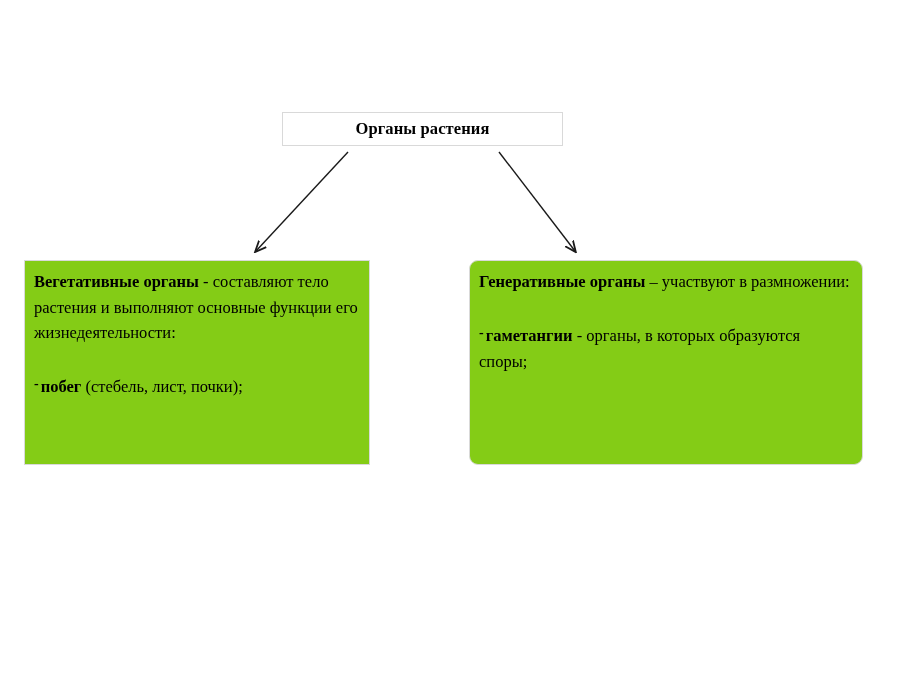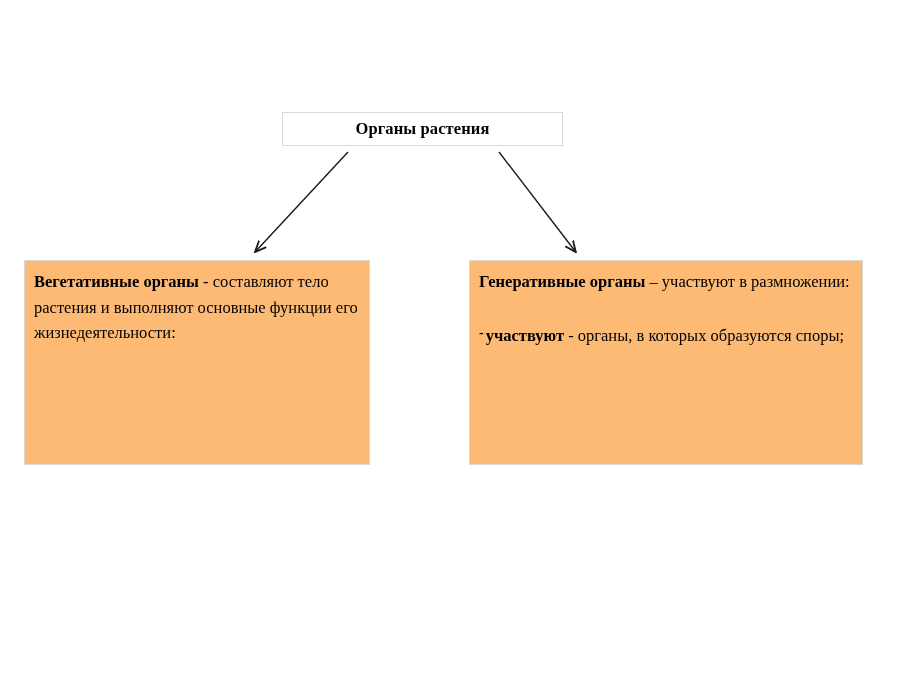--- a/index.html
+++ b/index.html
@@ -54,25 +54,25 @@
     line-height: 1;
   }
 
   
   .leaf-box {
     position: absolute;
     top: 260px;
     height: 205px;
     border: 1px solid #d9d9d9;
     box-sizing: border-box;
-    background: #fdba74;
+    background: #84cc16;
     padding: 8px 10px 0 9px;
   }
   .leaf-left  { left: 24px;  width: 346px; }
-  .leaf-right { left: 469px; width: 394px; }
+  .leaf-right { left: 469px; width: 394px; border-radius: 9px; }
 
   .para {
     font-size: 16.5px;
     line-height: 25.5px;
     margin: 0;
     text-align: left;
   }
   .para b { font-weight: bold; }
   .spacer-line {
     height: 25.5px;
@@ -102,26 +102,29 @@
 
   <div class="root-box">
     <span class="root-title">Органы растения</span>
   </div>
 
   <div class="leaf-box leaf-left">
     <p class="para">
       <b>Вегетативные органы</b><span> - составляют тело растения и выполняют основные функции его жизнедеятельности:</span>
     </p>
     <div class="spacer-line"></div>
+    <p class="para">
+      <span class="bullet-dash">-</span><b>побег</b><span> (стебель, лист, почки);</span>
+    </p>
     <div class="spacer-line"></div>
   </div>
 
   <div class="leaf-box leaf-right">
     <p class="para">
       <b>Генеративные органы</b><span> – участвуют в размножении:</span>
     </p>
     <div class="spacer-line"></div>
     <p class="para">
-      <span class="bullet-dash">-</span><b>участвуют</b><span>  - органы, в которых образуются споры;</span>
+      <span class="bullet-dash">-</span><b>гаметангии</b><span>  - органы, в которых образуются споры;</span>
     </p>
   </div>
 
 </div>
 
 </body></html>

